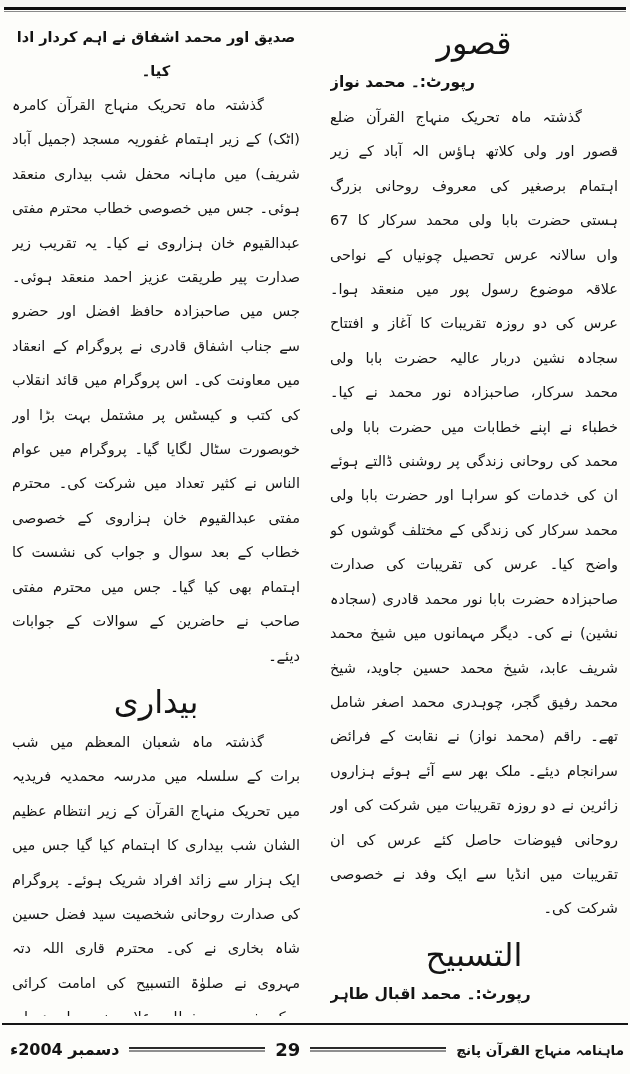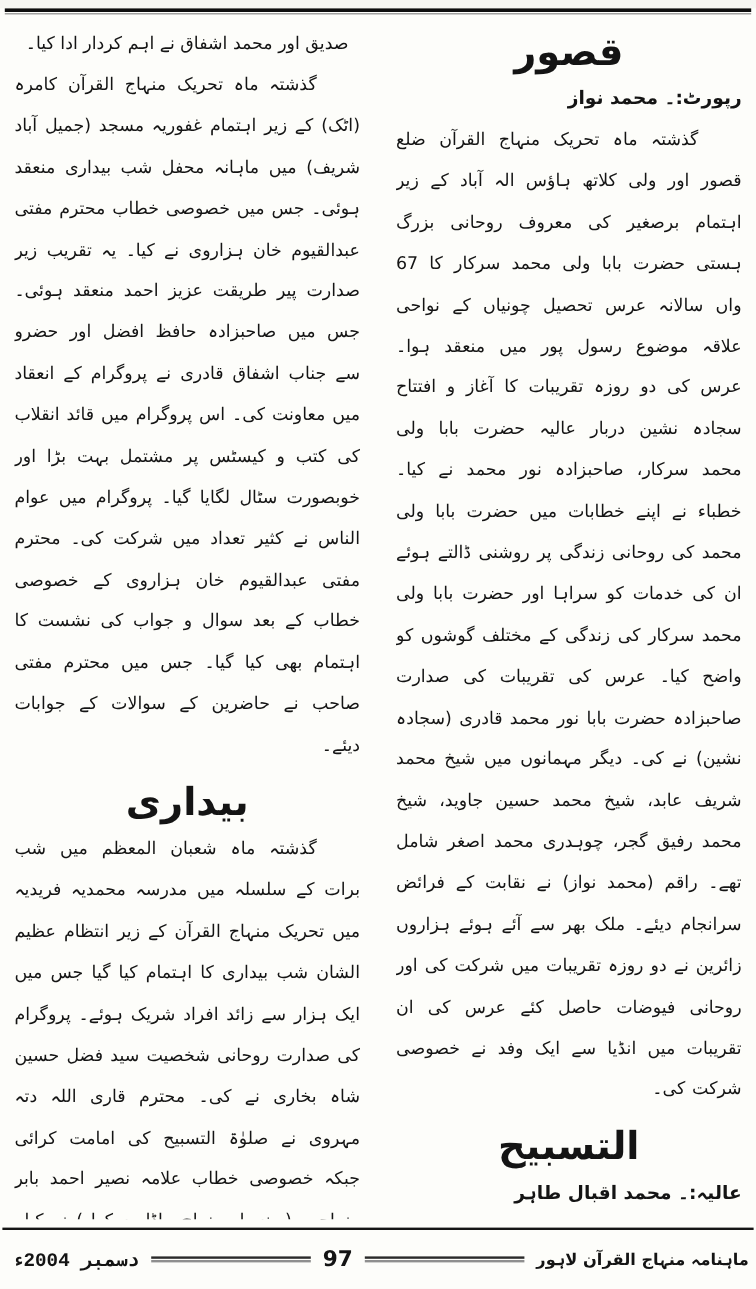--- a/index.html
+++ b/index.html
@@ -30,45 +30,46 @@
     height:1002px;
     overflow:hidden;
   }
   .column{
     flex:1 1 0;
     min-width:0;
     overflow:hidden;
   }
   .section-heading{
     font-size:32px;
-    font-weight:bold;
+    font-weight:normal;
     text-align:center;
     margin:10px 0 4px 0;
     letter-spacing:0;
   }
   .report-line{
     font-weight:bold;
     font-size:15.5px;
-    text-align:right;
+    text-align:left;
     margin:2px 0 2px 0;
     line-height:32px;
   }
   .body-text{
     font-size:14.5px;
     line-height:34.4px;
     text-align:justify;
     text-indent:36px;
     margin:0 0 2px 0;
     word-spacing:1px;
   }
   .intro-line{
     font-size:14.5px;
     line-height:34px;
     text-align:center;
     margin:6px 0 0 0;
+    font-weight:bold;
   }
   .footer{
     position:absolute;
     left:0;right:0;bottom:0;
     height:58px;
     background:#fdfdfa;
   }
   .footer-topline{
     border-top:2px solid #151515;
     margin:0 2px;
@@ -93,57 +94,56 @@
   }
   .page-number{
     font-size:18px;
     font-weight:bold;
     white-space:nowrap;
   }
   .footer-date{
     font-size:16px;
     font-weight:bold;
     white-space:nowrap;
-    font-family:Liberation Mono, monospace;
   }
 </style>
 </head>
 <body>
 
 <div class="page">
 
   <div class="top-rule"></div>
 
   <div class="columns">
 
     <div class="column">
       <div class="section-heading">قصور</div>
       <div class="report-line">رپورٹ:۔ محمد نواز</div>
       <p class="body-text">گذشتہ ماہ تحریک منہاج القرآن ضلع قصور اور ولی کلاتھ ہاؤس الہ آباد کے زیر اہتمام برصغیر کی معروف روحانی بزرگ ہستی حضرت بابا ولی محمد سرکار کا 67 واں سالانہ عرس تحصیل چونیاں کے نواحی علاقہ موضوع رسول پور میں منعقد ہوا۔ عرس کی دو روزہ تقریبات کا آغاز و افتتاح سجادہ نشین دربار عالیہ حضرت بابا ولی محمد سرکار، صاحبزادہ نور محمد نے کیا۔ خطباء نے اپنے خطابات میں حضرت بابا ولی محمد کی روحانی زندگی پر روشنی ڈالتے ہوئے ان کی خدمات کو سراہا اور حضرت بابا ولی محمد سرکار کی زندگی کے مختلف گوشوں کو واضح کیا۔ عرس کی تقریبات کی صدارت صاحبزادہ حضرت بابا نور محمد قادری (سجادہ نشین) نے کی۔ دیگر مہمانوں میں شیخ محمد شریف عابد، شیخ محمد حسین جاوید، شیخ محمد رفیق گجر، چوہدری محمد اصغر شامل تھے۔ راقم (محمد نواز) نے نقابت کے فرائض سرانجام دیئے۔ ملک بھر سے آئے ہوئے ہزاروں زائرین نے دو روزہ تقریبات میں شرکت کی اور روحانی فیوضات حاصل کئے عرس کی ان تقریبات میں انڈیا سے ایک وفد نے خصوصی شرکت کی۔</p>
 
       <div class="section-heading">التسبیح</div>
-      <div class="report-line">عالیہ:۔ محمد اقبال طاہر</div>
+      <div class="report-line">رپورٹ:۔ محمد اقبال طاہر</div>
       <p class="body-text">گذشتہ ماہ تحریک منہاج القرآن رکھی ضلع میانوالی میں تنظیم سازی اور دفتر و لائبریری کے افتتاح کی تقریب ہوئی۔ تقریب کی صدارت پیر غلام محمدؒ کے صاحبزادے محترم پیر غلام شبیر کوچھوی نے کی۔ مہمان خصوصی استاد امیر نے خصوصی شرکت فرمائی۔ اس تقریب کے موقع پر علاقے کے علمائے کرام اور مشائخ عظام کی بہت بڑی تعداد موجود تھی۔ تقریب سے محترم شبیر صاحب اور محترم امیر صاحب نے تحریک اور قائد محترم کی شخصیت پر سیر حاصل گفتگو کی۔ اس دفتر و لائبریری کے افتتاح میں محترم احمد افضال ناصر، محترم اقبال طاہر، محمد فیاض، محمد سلیم، محمد اکمل (منہاج الیکٹرک سٹور)، محمد شعیب، محمد اکرام، محمد</p>
     </div>
 
     <div class="column">
       <p class="intro-line">صدیق اور محمد اشفاق نے اہم کردار ادا کیا۔</p>
 
       <p class="body-text">گذشتہ ماہ تحریک منہاج القرآن کامرہ (اٹک) کے زیر اہتمام غفوریہ مسجد (جمیل آباد شریف) میں ماہانہ محفل شب بیداری منعقد ہوئی۔ جس میں خصوصی خطاب محترم مفتی عبدالقیوم خان ہزاروی نے کیا۔ یہ تقریب زیر صدارت پیر طریقت عزیز احمد منعقد ہوئی۔ جس میں صاحبزادہ حافظ افضل اور حضرو سے جناب اشفاق قادری نے پروگرام کے انعقاد میں معاونت کی۔ اس پروگرام میں قائد انقلاب کی کتب و کیسٹس پر مشتمل بہت بڑا اور خوبصورت سٹال لگایا گیا۔ پروگرام میں عوام الناس نے کثیر تعداد میں شرکت کی۔ محترم مفتی عبدالقیوم خان ہزاروی کے خصوصی خطاب کے بعد سوال و جواب کی نشست کا اہتمام بھی کیا گیا۔ جس میں محترم مفتی صاحب نے حاضرین کے سوالات کے جوابات دیئے۔</p>
 
       <div class="section-heading">بیداری</div>
       <p class="body-text">گذشتہ ماہ شعبان المعظم میں شب برات کے سلسلہ میں مدرسہ محمدیہ فریدیہ میں تحریک منہاج القرآن کے زیر انتظام عظیم الشان شب بیداری کا اہتمام کیا گیا جس میں ایک ہزار سے زائد افراد شریک ہوئے۔ پروگرام کی صدارت روحانی شخصیت سید فضل حسین شاہ بخاری نے کی۔ محترم قاری اللہ دتہ مہروی نے صلوٰۃ التسبیح کی امامت کرائی جبکہ خصوصی خطاب علامہ نصیر احمد بابر منہاجین (پرنسپل منہاج ماڈل سکول) نے کیا۔ خواتین کے لئے الگ شب بیداری کا اہتمام منہاج ماڈل سکول میں کیا گیا جہاں پر پانچ سو سے زائد خواتین نے شرکت کی۔ اس پروگرام کا انعقاد محترمہ بیگم شمشاد انور قادری نے کیا جبکہ منہاج ماڈل سکول کے سٹاف نے انتظامی اور اہتمامی فرائض سرانجام دیئے بیگم شمشاد انور قادری کے علاوہ میڈم رضیہ اور مس شگفتہ نے بھی خطاب کیا جبکہ نقابت کے فرائض مس مسرت نے انجام دیئے۔</p>
     </div>
 
   </div>
 
   <div class="footer">
     <div class="footer-topline"></div>
     <div class="footer-row">
-      <span class="footer-magazine">ماہنامہ منہاج القرآن لاہور</span>
+      <span class="footer-magazine">ماہنامہ منہاج القرآن پانچ</span>
       <span class="double-line"></span>
-      <span class="page-number">97</span>
+      <span class="page-number">29</span>
       <span class="double-line"></span>
       <span class="footer-date">دسمبر 2004ء</span>
     </div>
   </div>
 
 </div>
 
 </body></html>

